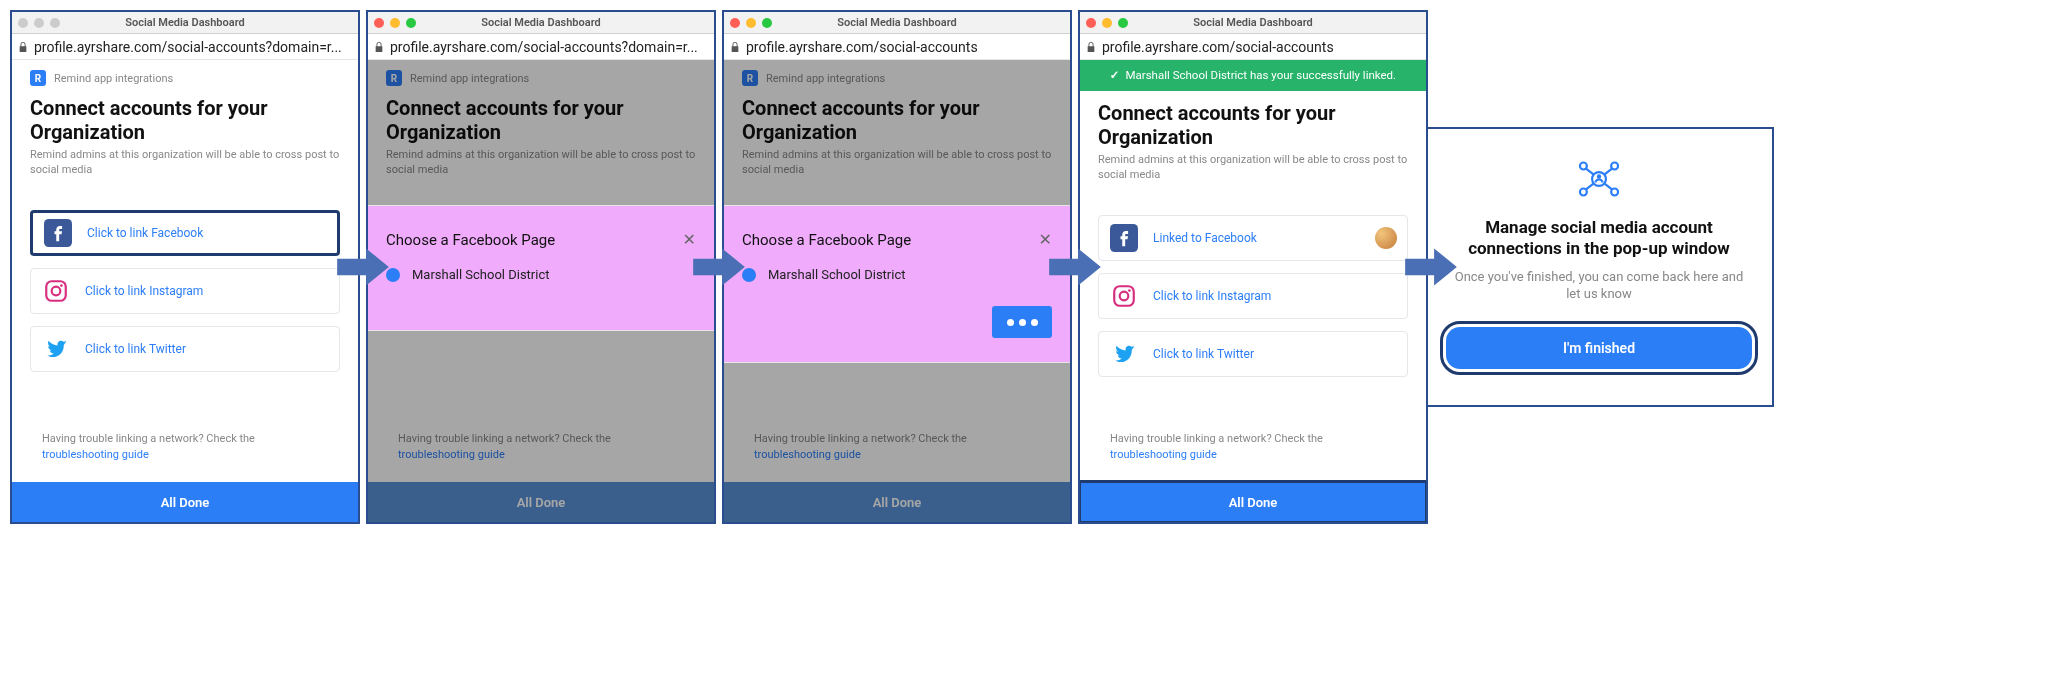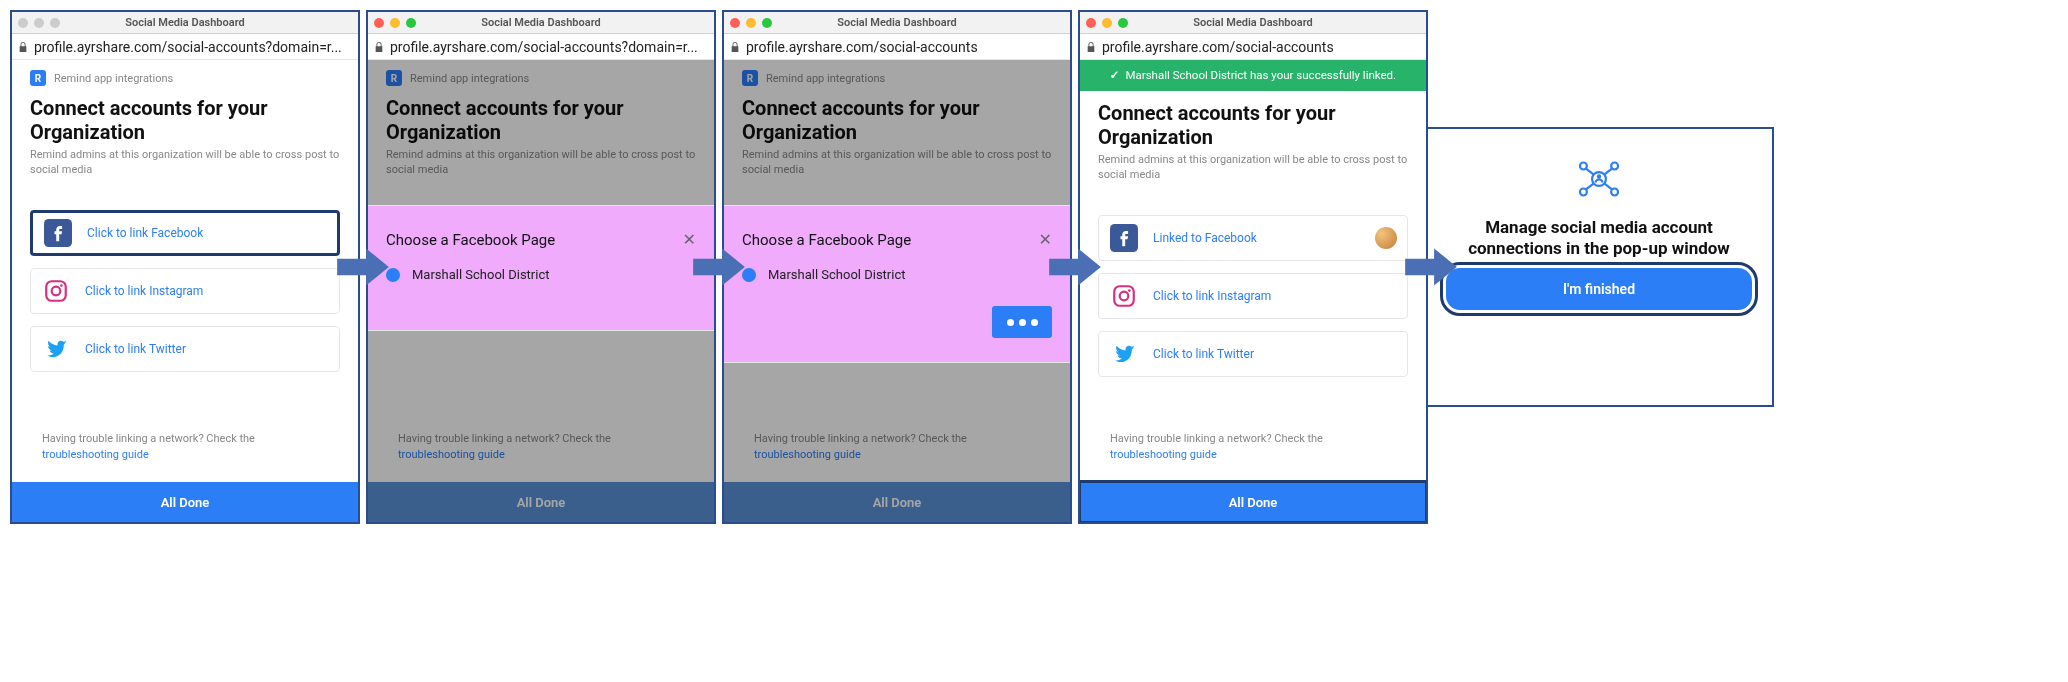--- a/index.html
+++ b/index.html
@@ -503,14 +503,15 @@
       <circle cx="48" cy="10" r="4" fill="none" stroke="#2c7ef7" stroke-width="2.5"></circle>
       <circle cx="12" cy="40" r="4" fill="none" stroke="#2c7ef7" stroke-width="2.5"></circle>
       <circle cx="48" cy="40" r="4" fill="none" stroke="#2c7ef7" stroke-width="2.5"></circle>
       <line x1="15" y1="13" x2="24" y2="20" stroke="#2c7ef7" stroke-width="2.5"></line>
       <line x1="45" y1="13" x2="36" y2="20" stroke="#2c7ef7" stroke-width="2.5"></line>
       <line x1="15" y1="37" x2="24" y2="30" stroke="#2c7ef7" stroke-width="2.5"></line>
       <line x1="45" y1="37" x2="36" y2="30" stroke="#2c7ef7" stroke-width="2.5"></line>
     </svg>
   </div>
   <div class="final-title">Manage social media account connections in the pop-up window</div>
+  <div class="final-sub">Once you've finished, you can come back here and let us know</div>
   <div class="finished-btn">I'm finished</div>
 </div>
 
 </body></html>

